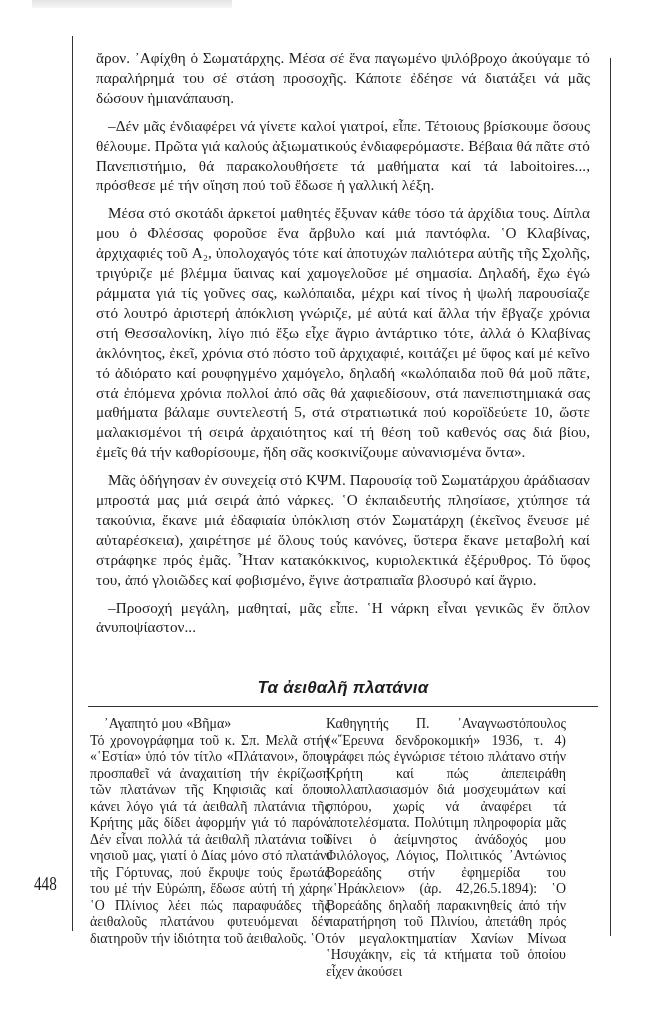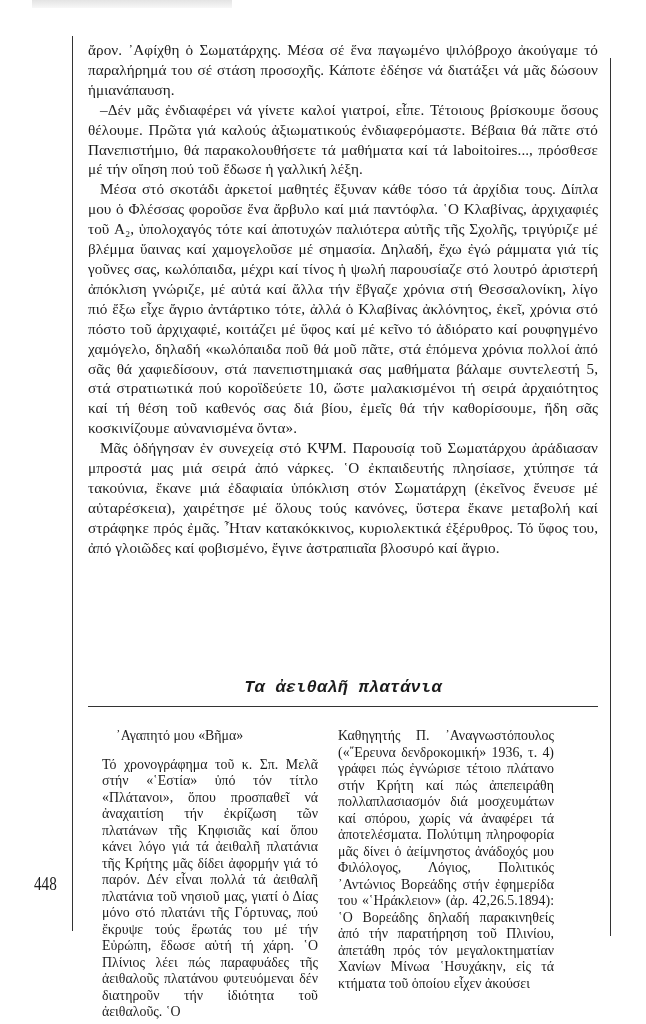--- a/index.html
+++ b/index.html
@@ -10,53 +10,54 @@
   .smudge {
     position: absolute; left: 32px; top: 0; width: 200px; height: 8px;
     background: linear-gradient(to bottom, #d8d8d8, #f4f4f4); opacity: .7;
   }
   .rule-left { position: absolute; left: 72px; top: 36px; width: 1px; height: 895px; background: #333; }
   .rule-right { position: absolute; left: 610px; top: 58px; width: 1px; height: 878px; background: #333; }
   .main {
     position: absolute; left: 88px; top: 40px; width: 510px;
     font-size: 15.2px; line-height: 19.9px; text-align: justify; letter-spacing: 0.05px;
   }
-  .main p { margin: 0; text-indent: 0; }
+  .main p { margin: 8px; text-indent: 0; }
   .main p.ind { text-indent: 12px; font-family: Liberation Serif, serif; }
   .title {
     position: absolute; left: 88px; top: 678px; width: 510px; text-align: center;
-    font-family: Liberation Mono, monospace; font-style: italic; font-weight: bold;
+    font-family: Liberation Sans, sans-serif; font-style: italic; font-weight: bold;
     font-size: 17px; letter-spacing: 0.2px;
   }
   .hline { position: absolute; left: 88px; top: 706px; width: 510px; height: 1px; background: #333; }
   .col {
     position: absolute; top: 716px; width: 240px;
     font-size: 13.9px; line-height: 16.5px; text-align: justify;
   }
-  .col p { margin: 12px; }
+  .col p { margin: 0; }
   .col-left { left: 90px; }
   .col-right { left: 326px; }
   .col .ind { text-indent: 14px; }
   .page-number {
     position: absolute; left: 34px; top: 873px; font-size: 19px;
     font-family: "Liberation Serif", serif; transform: scaleX(0.8); transform-origin: left;
   }
 </style>
 </head>
 <body>
 
 <div class="smudge"></div>
 <div class="rule-left"></div>
 <div class="rule-right"></div>
 
 <div class="main">
   <p>ἄρον. ᾿Αφίχθη ὁ Σωματάρχης. Μέσα σέ ἕνα παγωμένο ψιλόβροχο ἀκούγαμε τό παραλήρημά του σέ στάση προσοχῆς. Κάποτε ἐδέησε νά διατάξει νά μᾶς δώσουν ἡμιανάπαυση.</p>
   <p class="ind">–Δέν μᾶς ἐνδιαφέρει νά γίνετε καλοί γιατροί, εἶπε. Τέτοιους βρίσκουμε ὅσους θέλουμε. Πρῶτα γιά καλούς ἀξιωματικούς ἐνδιαφερόμαστε. Βέβαια θά πᾶτε στό Πανεπιστήμιο, θά παρακολουθήσετε τά μαθήματα καί τά laboitoires..., πρόσθεσε μέ τήν οἴηση πού τοῦ ἔδωσε ἡ γαλλική λέξη.</p>
   <p class="ind">Μέσα στό σκοτάδι ἀρκετοί μαθητές ἔξυναν κάθε τόσο τά ἀρχίδια τους. Δίπλα μου ὁ Φλέσσας φοροῦσε ἕνα ἄρβυλο καί μιά παντόφλα. ῾Ο Κλαβίνας, ἀρχιχαφιές τοῦ A₂, ὑπολοχαγός τότε καί ἀποτυχών παλιότερα αὐτῆς τῆς Σχολῆς, τριγύριζε μέ βλέμμα ὕαινας καί χαμογελοῦσε μέ σημασία. Δηλαδή, ἔχω ἐγώ ράμματα γιά τίς γοῦνες σας, κωλόπαιδα, μέχρι καί τίνος ἡ ψωλή παρουσίαζε στό λουτρό ἀριστερή ἀπόκλιση γνώριζε, μέ αὐτά καί ἄλλα τήν ἔβγαζε χρόνια στή Θεσσαλονίκη, λίγο πιό ἔξω εἶχε ἄγριο ἀντάρτικο τότε, ἀλλά ὁ Κλαβίνας ἀκλόνητος, ἐκεῖ, χρόνια στό πόστο τοῦ ἀρχιχαφιέ, κοιτάζει μέ ὕφος καί μέ κεῖνο τό ἀδιόρατο καί ρουφηγμένο χαμόγελο, δηλαδή «κωλόπαιδα ποῦ θά μοῦ πᾶτε, στά ἐπόμενα χρόνια πολλοί ἀπό σᾶς θά χαφιεδίσουν, στά πανεπιστημιακά σας μαθήματα βάλαμε συντελεστή 5, στά στρατιωτικά πού κοροϊδεύετε 10, ὥστε μαλακισμένοι τή σειρά ἀρχαιότητος καί τή θέση τοῦ καθενός σας διά βίου, ἐμεῖς θά τήν καθορίσουμε, ἤδη σᾶς κοσκινίζουμε αὐνανισμένα ὄντα».</p>
   <p class="ind">Μᾶς ὁδήγησαν ἐν συνεχείᾳ στό ΚΨΜ. Παρουσίᾳ τοῦ Σωματάρχου ἀράδιασαν μπροστά μας μιά σειρά ἀπό νάρκες. ῾Ο ἐκπαιδευτής πλησίασε, χτύπησε τά τακούνια, ἔκανε μιά ἐδαφιαία ὑπόκλιση στόν Σωματάρχη (ἐκεῖνος ἔνευσε μέ αὐταρέσκεια), χαιρέτησε μέ ὅλους τούς κανόνες, ὕστερα ἔκανε μεταβολή καί στράφηκε πρός ἐμᾶς. Ἦταν κατακόκκινος, κυριολεκτικά ἐξέρυθρος. Τό ὕφος του, ἀπό γλοιῶδες καί φοβισμένο, ἔγινε ἀστραπιαῖα βλοσυρό καί ἄγριο.</p>
+  <p class="ind">–Προσοχή μεγάλη, μαθηταί, μᾶς εἶπε. ῾Η νάρκη εἶναι γενικῶς ἔν ὅπλον ἀνυποψίαστον...</p>
 </div>
 
 <div class="title">Τα ἀειθαλῆ πλατάνια</div>
 <div class="hline"></div>
 
 <div class="col col-left">
   <p class="ind">᾿Αγαπητό μου «Βῆμα»</p>
   <p>Τό χρονογράφημα τοῦ κ. Σπ. Μελᾶ στήν «῾Εστία» ὑπό τόν τίτλο «Πλάτανοι», ὅπου προσπαθεῖ νά ἀναχαιτίση τήν ἐκρίζωση τῶν πλατάνων τῆς Κηφισιᾶς καί ὅπου κάνει λόγο γιά τά ἀειθαλῆ πλατάνια τῆς Κρήτης μᾶς δίδει ἀφορμήν γιά τό παρόν. Δέν εἶναι πολλά τά ἀειθαλῆ πλατάνια τοῦ νησιοῦ μας, γιατί ὁ Δίας μόνο στό πλατάνι τῆς Γόρτυνας, πού ἔκρυψε τούς ἔρωτάς του μέ τήν Εὐρώπη, ἔδωσε αὐτή τή χάρη. ῾Ο Πλίνιος λέει πώς παραφυάδες τῆς ἀειθαλοῦς πλατάνου φυτευόμεναι δέν διατηροῦν τήν ἰδιότητα τοῦ ἀειθαλοῦς. ῾Ο</p>
 </div>
 

